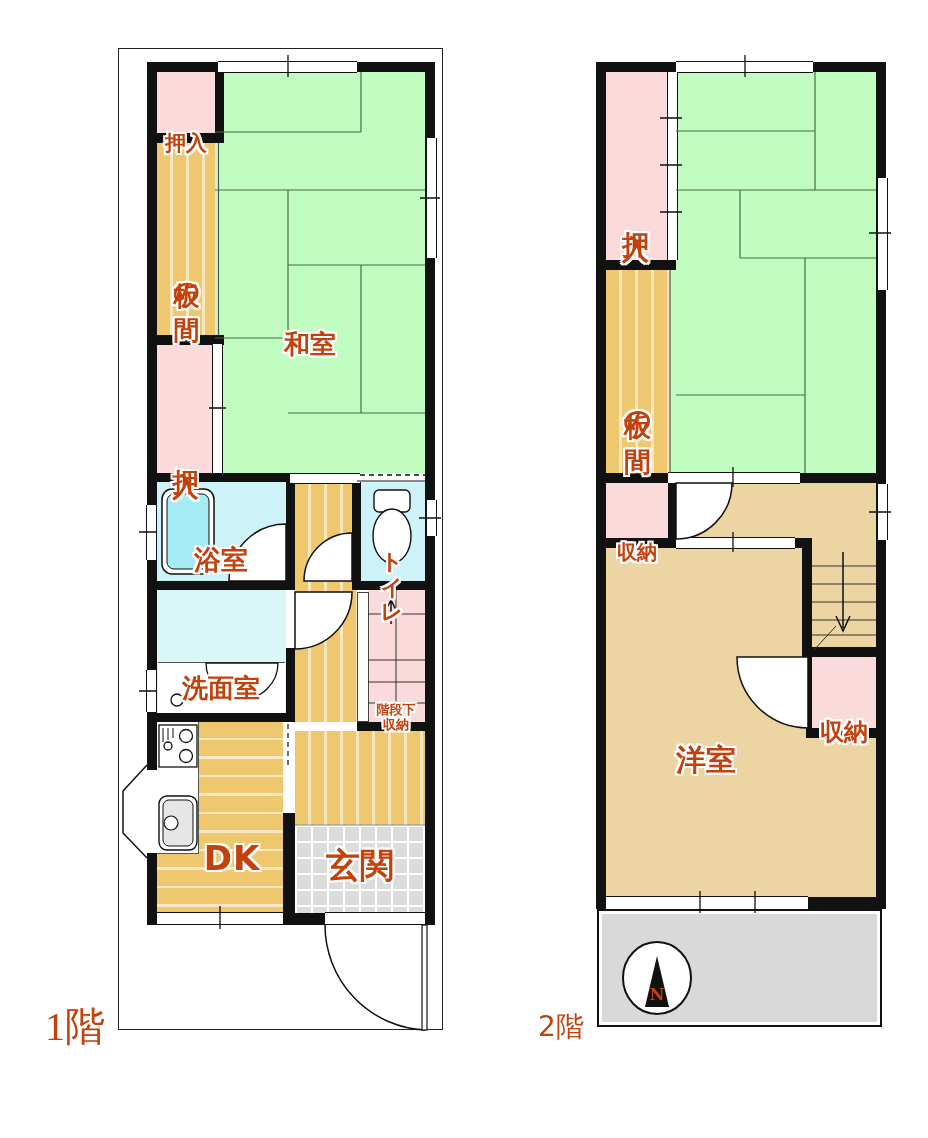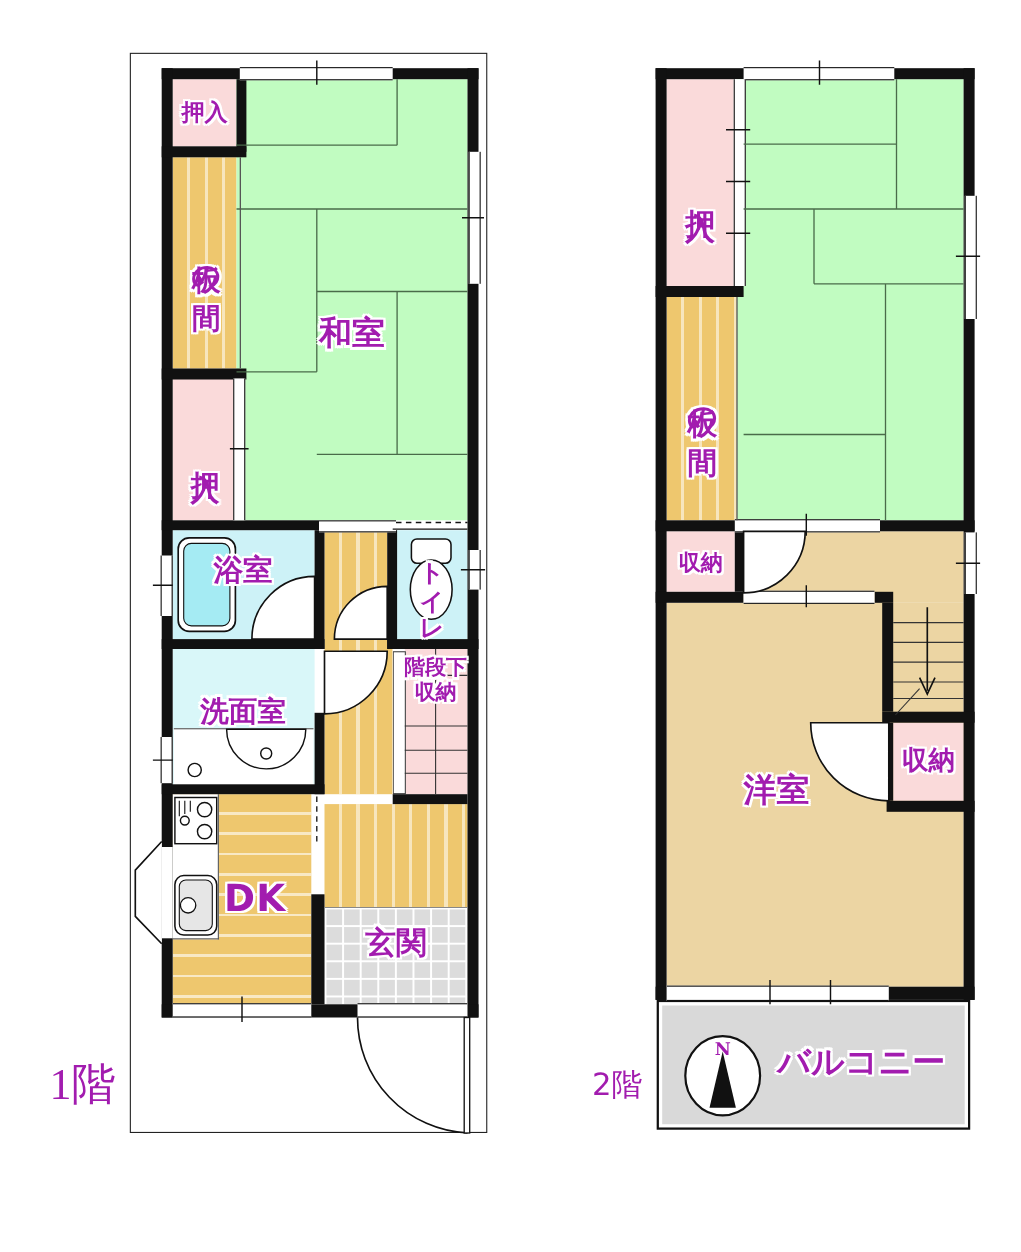--- a/index.html
+++ b/index.html
@@ -22,23 +22,23 @@
          background-size:16px 16px;}
   .balcony{position:absolute;border:2.5px solid #111;background:var(--balcony_gray,#d9d9d9);
            box-shadow:inset 0 0 0 3px #fff;}
   
   .winh{position:absolute;background:#fff;border-top:1.6px solid #111;border-bottom:1.6px solid #111;}
   .winv{position:absolute;background:#fff;border-left:1.6px solid #111;border-right:1.6px solid #111;}
   .doorstrip{position:absolute;background:#fff;border:1px solid #444;}
   .counter{position:absolute;background:#fff;}
   
   .rlabel{position:absolute;display:flex;align-items:center;justify-content:center;
-          font-weight:bold;color:#a21caf;white-space:nowrap;line-height:1.15;z-index:30;
+          font-weight:bold;color:#c2410c;white-space:nowrap;line-height:1.15;z-index:30;
           text-shadow:-2px -2px 0 #fff,2px -2px 0 #fff,-2px 2px 0 #fff,2px 2px 0 #fff,
-                      0 -2px 0 #fff,0 2px 0 #fff,-2px 0 0 #fff,2px 0 0 #fff;}
+                      0 -2px 0 #fff,0 2px 0 #fff,-2px 0 0 #fff,2px 0 0 #fff;margin-top:41px;}
   .vtext{writing-mode:vertical-rl;text-orientation:upright;letter-spacing:3px;}
   .plain{text-shadow:none;font-weight:normal;}
   .center-col{flex-direction:column;}
   svg.overlay{position:absolute;left:0;top:0;z-index:20;pointer-events:none;}
   .z1{z-index:1}.z2{z-index:5}.z3{z-index:10}.z4{z-index:15}
 </style>
 </head>
 <body>
 
 <div id="stage">
@@ -203,36 +203,35 @@
     </g>
 
     <g>
       <ellipse cx="657" cy="978" rx="34" ry="36" fill="#fff" stroke="#111" stroke-width="2"></ellipse>
       <polygon points="657,956 645,1007 669,1007" fill="#111"></polygon>
     </g>
   </svg>
 
   <div class="rlabel" style="left:158px;top:84px;width:56px;height:36px;font-size:21px;">押入</div>
   <div class="rlabel vtext" style="left:168px;top:166px;width:36px;height:148px;font-size:26px;">板の間</div>
-  <div class="rlabel" style="left:267px;top:286px;width:106px;height:36px;font-size:30px;">和室</div>
+  <div class="rlabel" style="left:257px;top:286px;width:106px;height:36px;font-size:26px;">和室</div>
   <div class="rlabel vtext" style="left:166px;top:356px;width:38px;height:108px;font-size:26px;">押入</div>
   <div class="rlabel" style="left:180px;top:502px;width:82px;height:34px;font-size:27px;">浴室</div>
   <div class="rlabel vtext" style="left:373px;top:490px;width:38px;height:88px;font-size:22px;letter-spacing:1px;">トイレ</div>
   <div class="rlabel" style="left:160px;top:632px;width:122px;height:32px;font-size:26px;">洗面室</div>
-  <div class="rlabel center-col" style="left:358px;top:592px;width:76px;height:54px;font-size:19px;">
+  <div class="rlabel center-col" style="left:358px;top:650px;width:76px;height:54px;font-size:13px;">
     <span>階段下</span>
     <span>収納</span>
   </div>
   <div class="rlabel" style="left:200px;top:798px;width:64px;height:40px;font-size:34px;letter-spacing:1px;">DK</div>
-  <div class="rlabel" style="left:326px;top:840px;width:68px;height:34px;font-size:28px;">玄関</div>
+  <div class="rlabel" style="left:326px;top:808px;width:68px;height:34px;font-size:34px;">玄関</div>
   <div class="rlabel plain" style="left:36px;top:962px;width:78px;height:48px;font-size:40px;font-family:Liberation Serif, serif;">1階</div>
 
   <div class="rlabel vtext" style="left:616px;top:94px;width:40px;height:154px;font-size:27px;">押入</div>
   <div class="rlabel vtext" style="left:618px;top:288px;width:40px;height:164px;font-size:27px;">板の間</div>
   <div class="rlabel" style="left:608px;top:497px;width:58px;height:28px;font-size:20px;">収納</div>
   <div class="rlabel" style="left:668px;top:700px;width:76px;height:38px;font-size:30px;">洋室</div>
   <div class="rlabel" style="left:813px;top:677px;width:62px;height:30px;font-size:24px;">収納</div>
-  <div class="rlabel" style="left:698px;top:948px;width:170px;height:36px;font-size:30px;">バルコニー</div>
   <div class="rlabel plain" style="left:647px;top:944px;width:20px;height:20px;font-size:16px;font-weight:bold;font-family:'DejaVu Serif','Liberation Serif',serif;">N</div>
   <div class="rlabel plain" style="left:522px;top:962px;width:78px;height:48px;font-size:28px;text-align:center;">2階</div>
 
 
 </div>
 
 </body></html>

